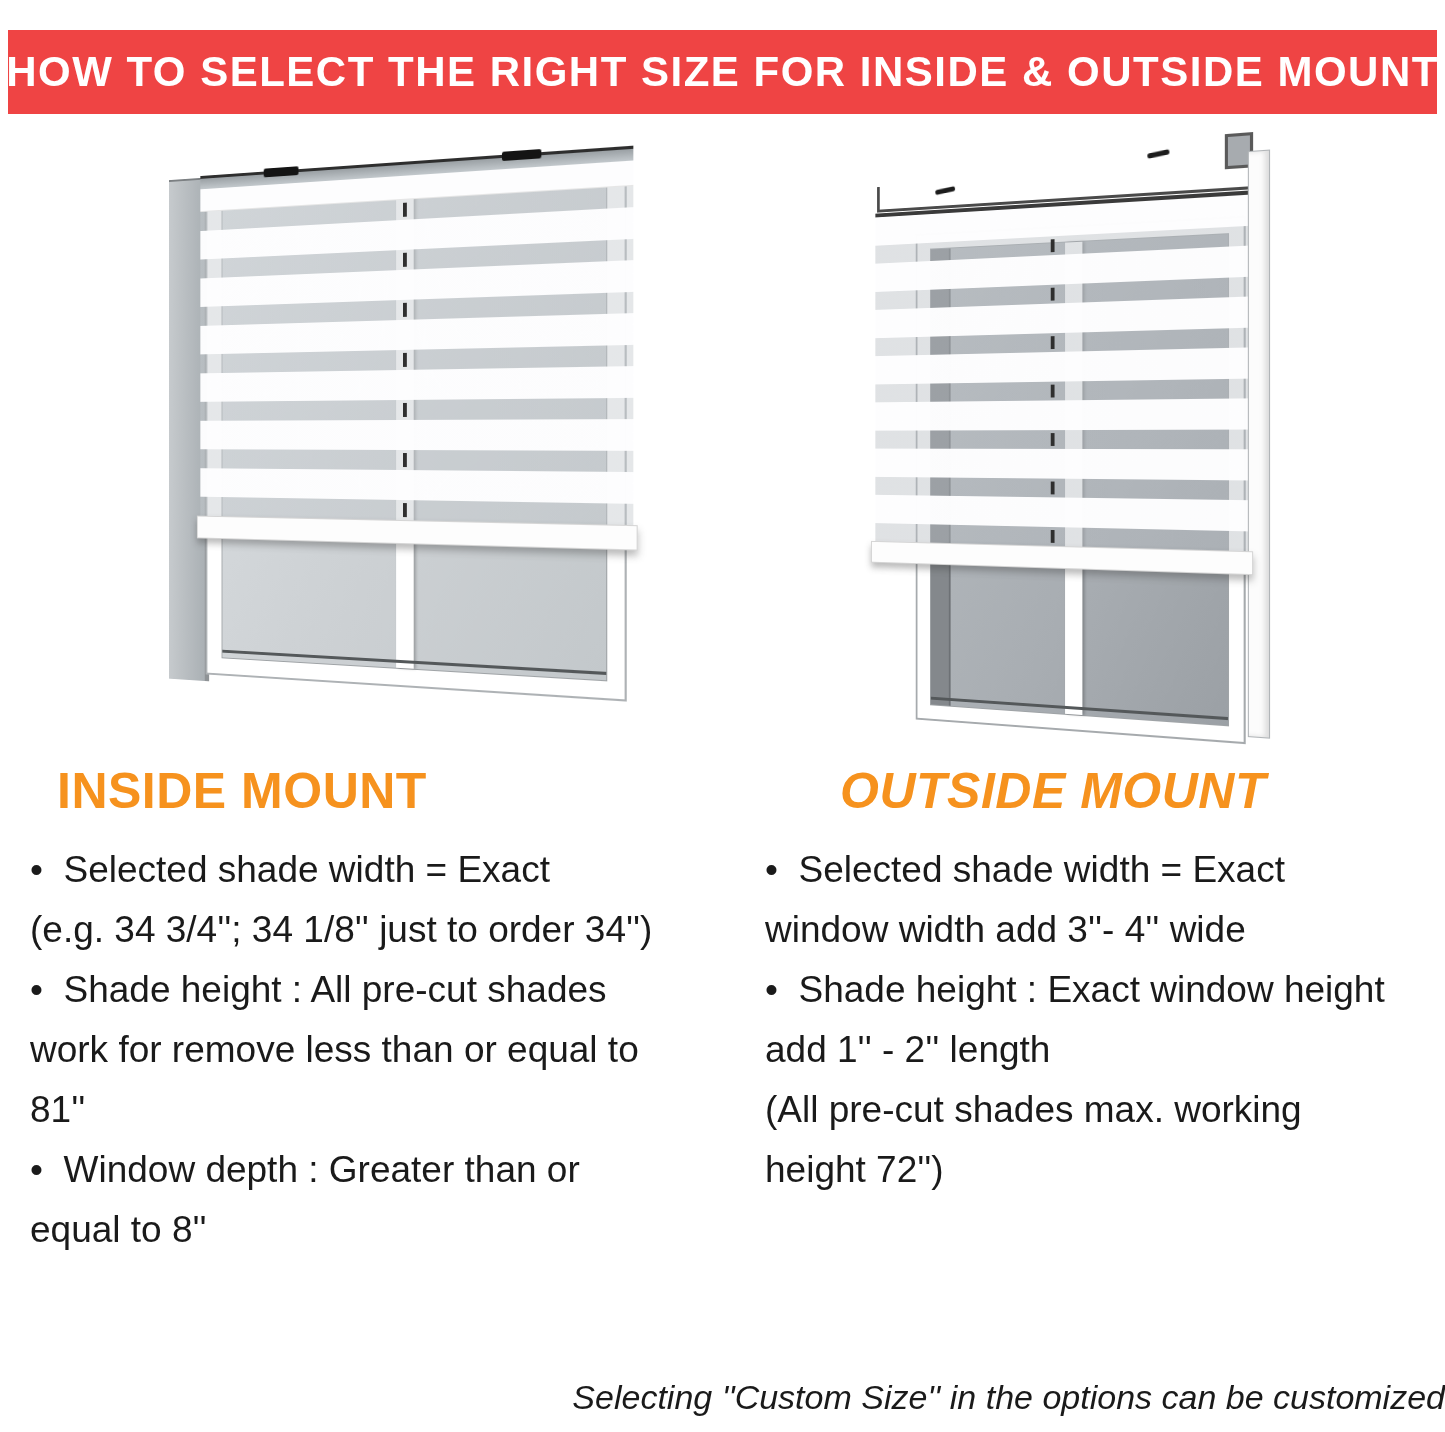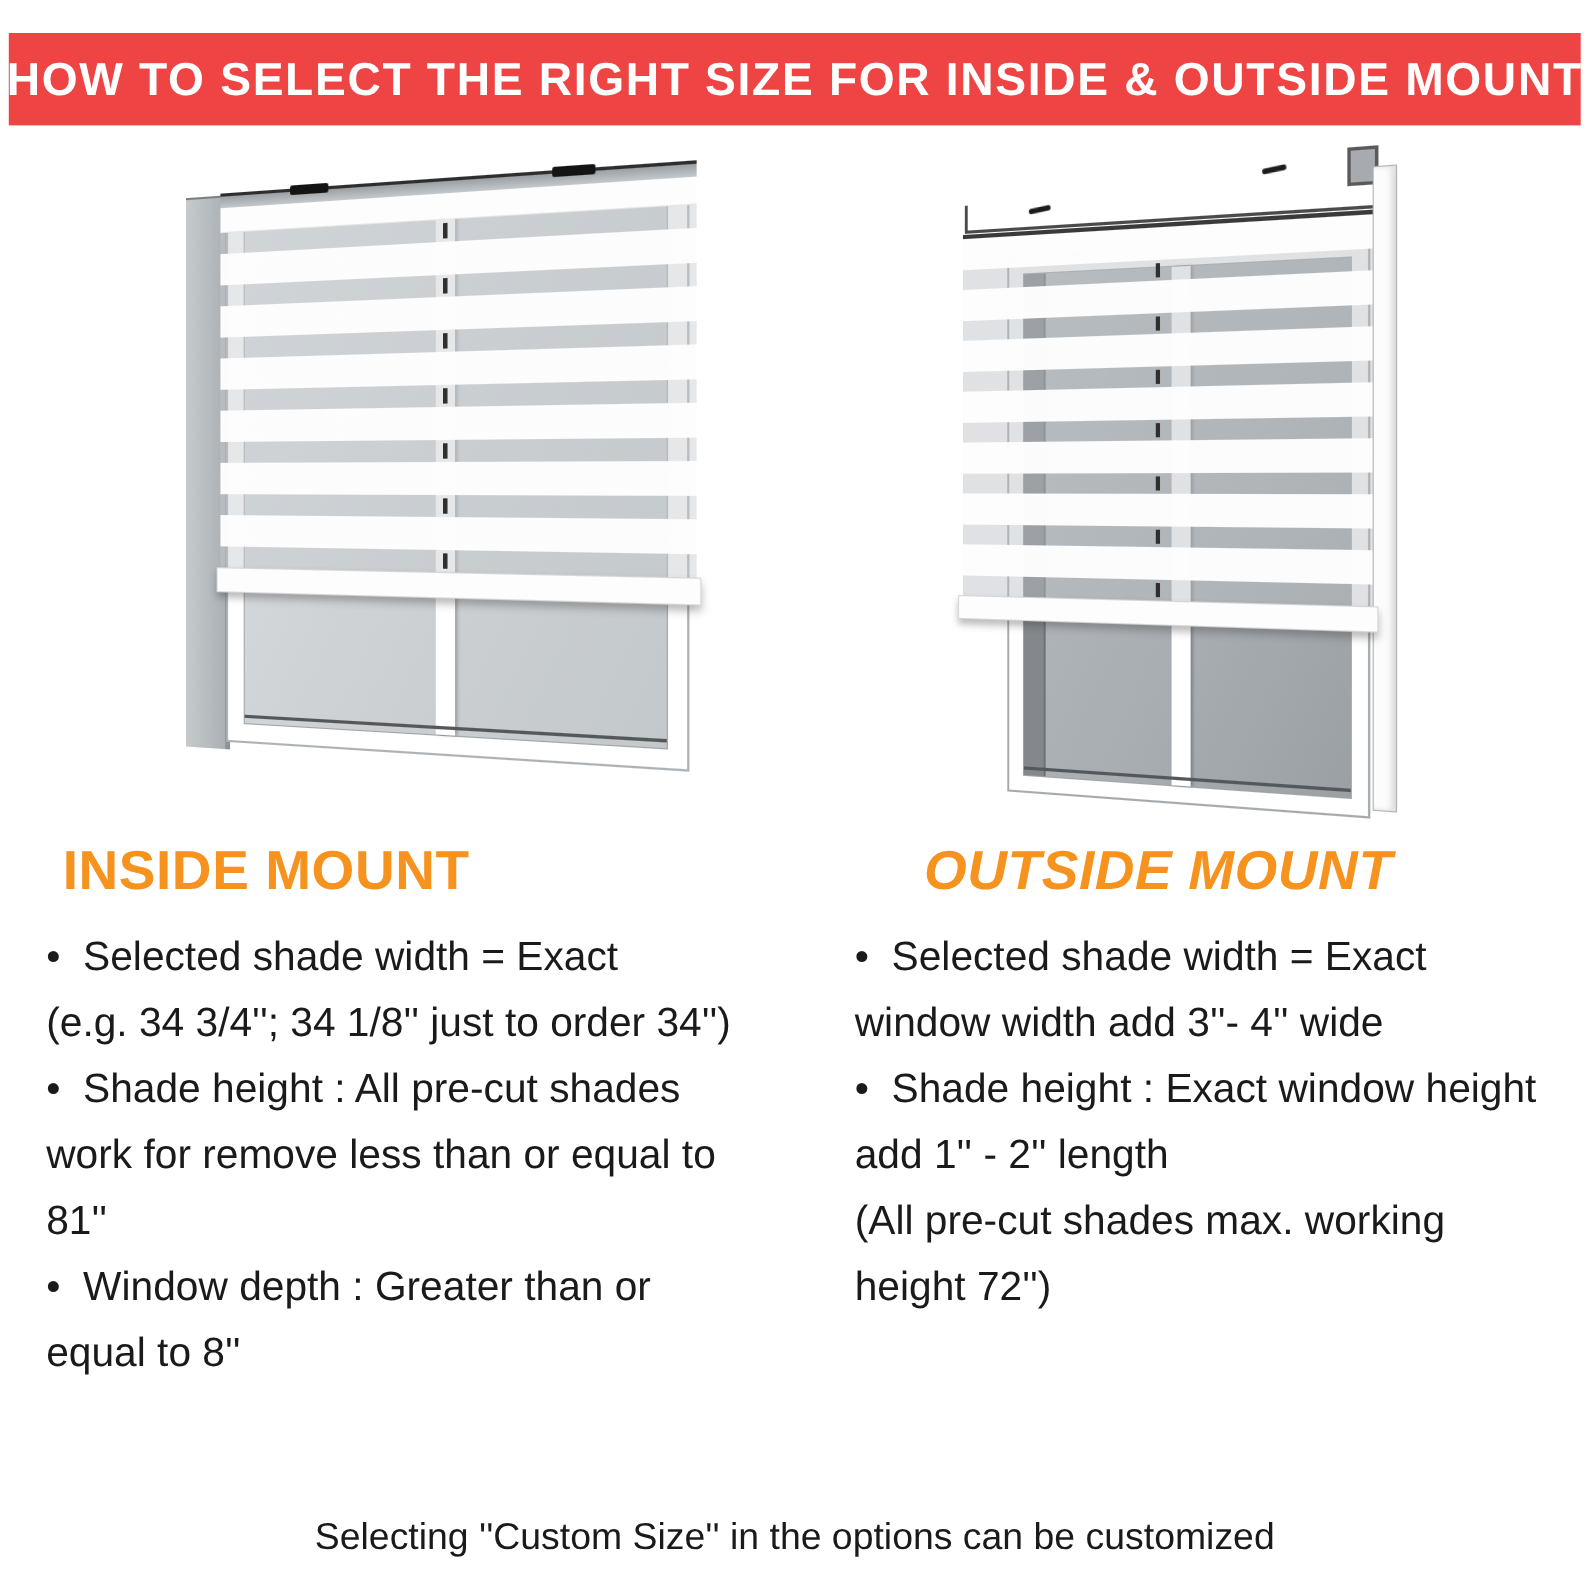--- a/index.html
+++ b/index.html
@@ -81,27 +81,27 @@
   .om-rail{left:-5px;right:-5px;top:343px;height:23px;background:#fdfdfd;
     border:1px solid #d5d5d5;box-shadow:0 5px 7px rgba(60,60,60,0.35);}
 
   
   .heading{
     position:absolute;margin:12px;font-size:50px;font-weight:bold;color:#F6921E;
     letter-spacing:0.5px;white-space:nowrap;
   }
   .heading-inside{left:45px;top:750px;}
   .heading-outside{left:828px;top:750px;font-style:italic;}
-  .col{position:absolute;top:840px;width:700px;font-size:37px;line-height:60px;margin-left:12px;}
+  .col{position:absolute;top:840px;width:700px;font-size:37px;line-height:60px;}
   .col-left{left:30px;}
   .col-right{left:765px;}
   .col .text-line{white-space:nowrap;}
   .footer-note{
-    position:absolute;left:0;right:0;top:1378px;text-align:center;
-    font-size:34px;color:#1a1a1a;
+    position:absolute;left:0;right:0;top:1378px;text-align:right;
+    font-size:34px;color:#1a1a1a;font-style:italic;
   }
 </style>
 </head>
 <body>
 
 <header class="banner">
   <span>HOW TO SELECT THE RIGHT SIZE FOR INSIDE &amp; OUTSIDE MOUNT</span>
 </header>
 
 <div class="illus illus-inside">

